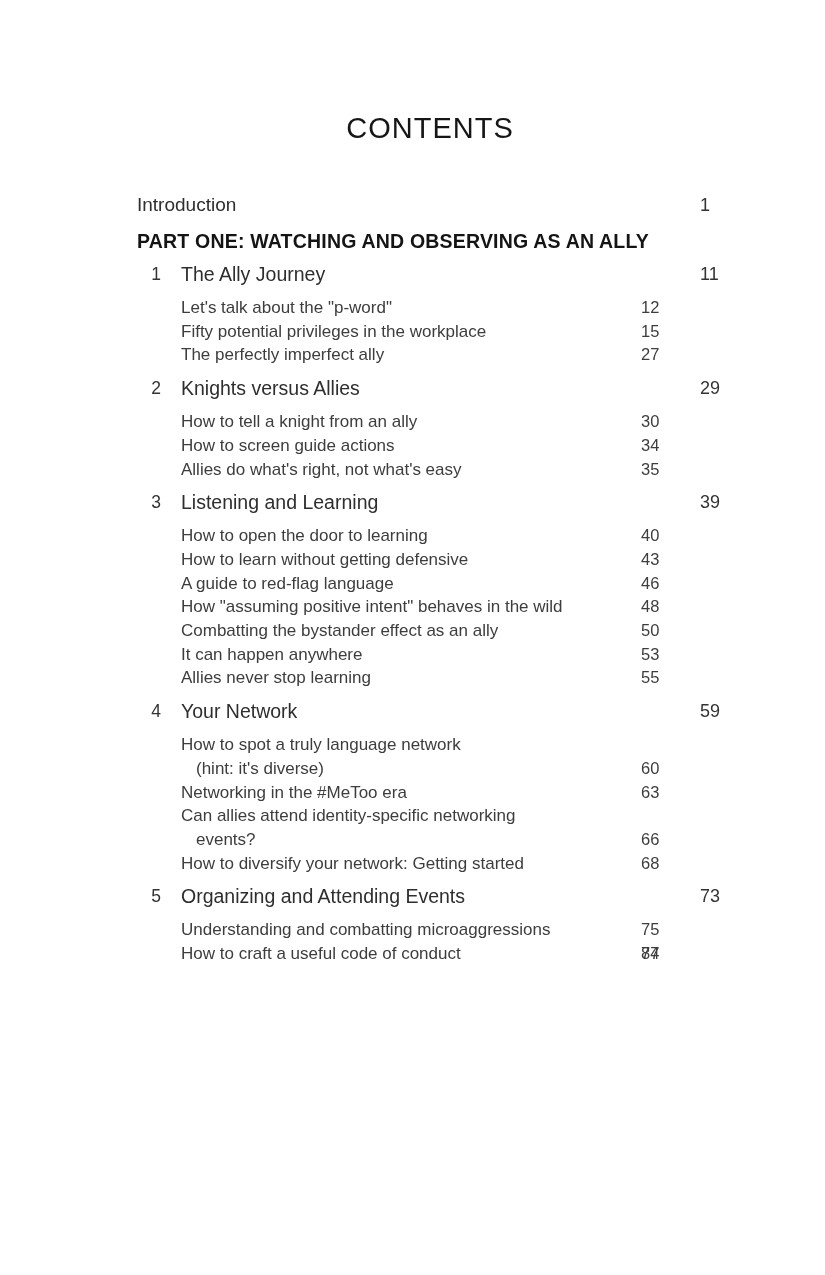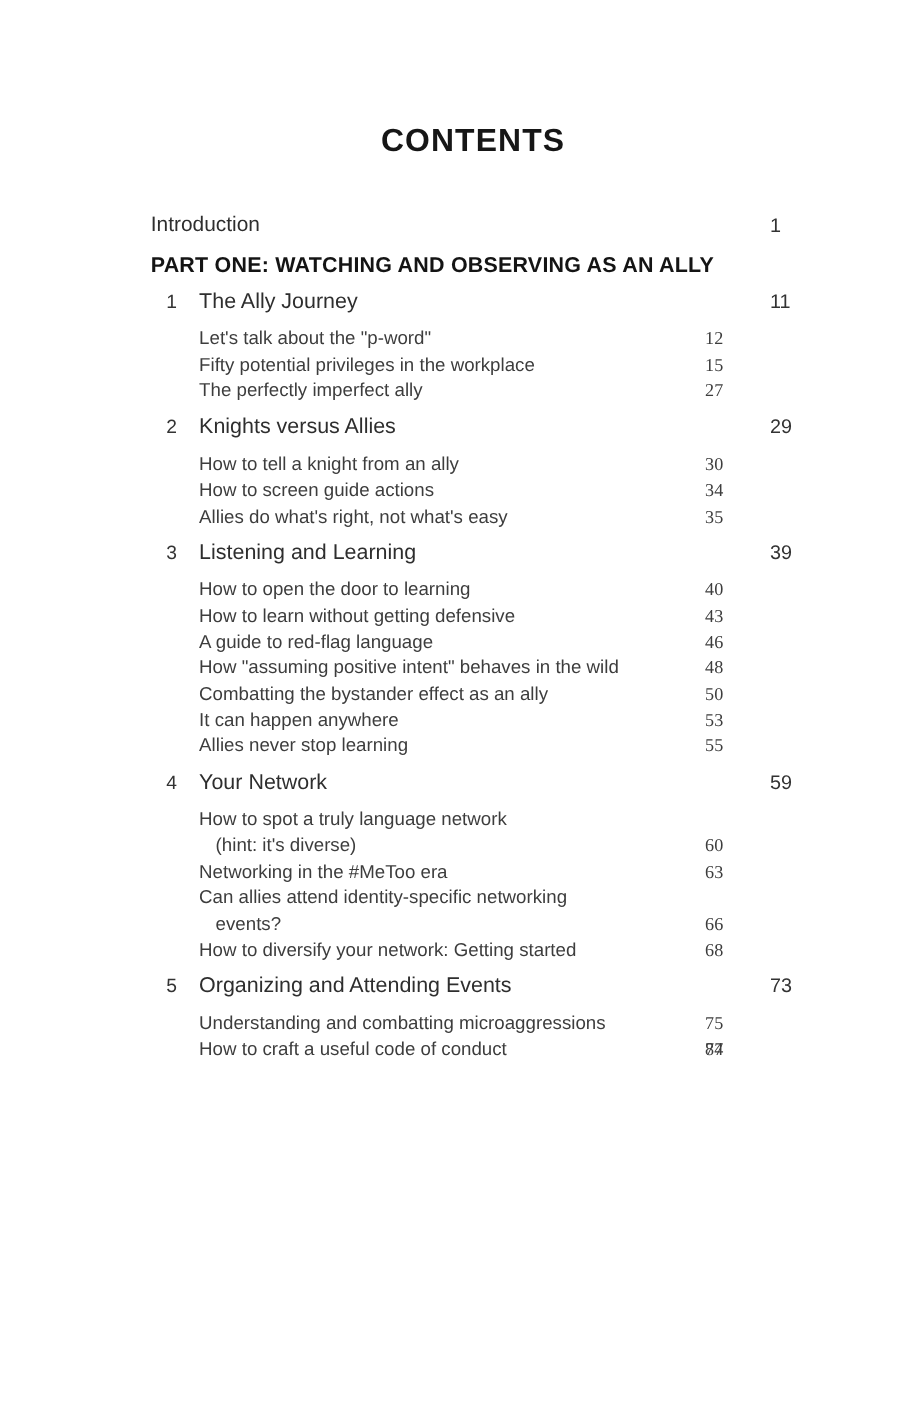--- a/index.html
+++ b/index.html
@@ -16,21 +16,21 @@
     overflow: hidden;
   }
   .title {
     position: absolute;
     top: 108px;
     left: 137px;
     width: 586px;
     margin: 0;
     text-align: center;
     font-size: 29px;
-    font-weight: 700;
+    font-weight: 400;
     letter-spacing: 1px;
     color: #161616;
     line-height: 40px;
   }
   .toc {
     position: absolute;
     left: 137px;
     top: 192px;
     width: 586px;
   }
@@ -87,21 +87,20 @@
     padding-left: 44px;
   }
   .sub-line.cont { padding-left: 59px; }
   .sub-page {
     position: absolute;
     left: 504px;
     top: 0;
     font-size: 16.5px;
     line-height: 23.7px;
     color: #3d3d3d;
-    font-family: Liberation Serif, serif;
   }
 </style>
 </head>
 <body>
 
 <div class="page">
   <h1 class="title">CONTENTS</h1>
 
   <div class="toc">
     <div class="row intro-row">

